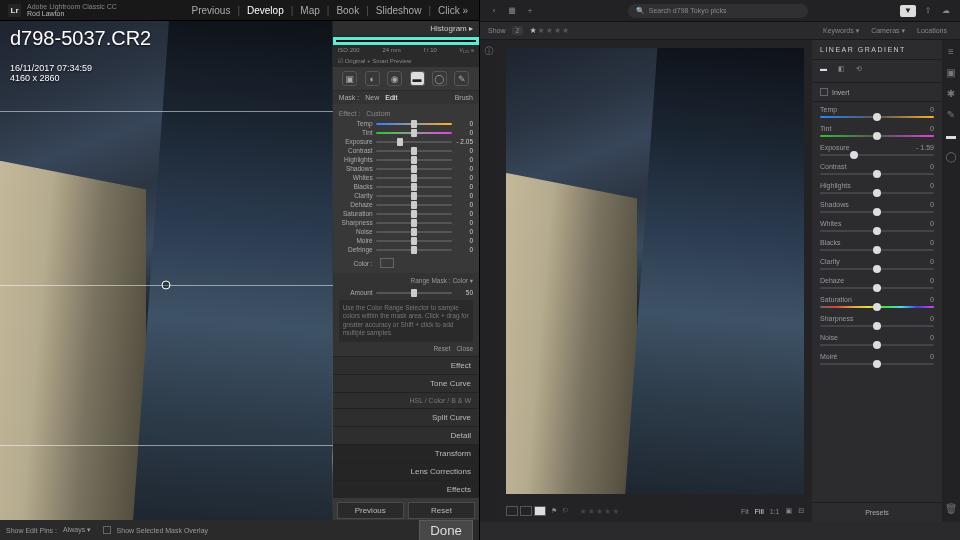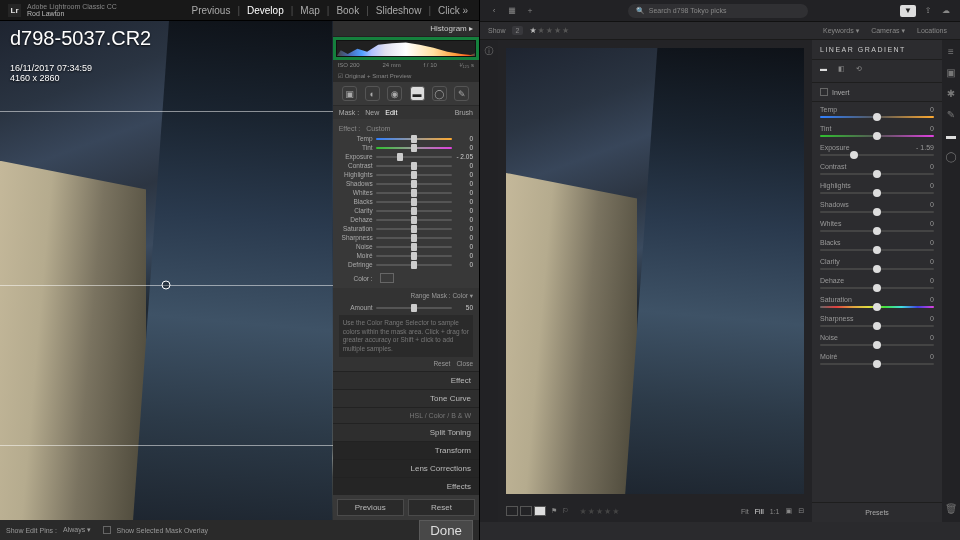--- a/index.html
+++ b/index.html
@@ -24,21 +24,21 @@
 .lrc-meta .fn{font-size:20px;font-weight:300}
 .lrc-meta .dt{font-size:9px;margin-top:13px}
 .lrc-meta .dim{font-size:9px}
 .photo{position:absolute;inset:0;background:linear-gradient(160deg,#1e2430 0%,#2a3442 15%,#38465a 25%,#2c3542 35%,#3a4a5e 45%,#1f2832 55%,#2e3a49 65%,#4a5258 75%,#5c5e58 82%,#888270 88%,#fff8e0 90%,#6b6450 93%,#3a3830 100%)}
 .photo::before{content:"";position:absolute;left:0;top:28%;width:44%;height:72%;background:linear-gradient(95deg,#c4b89a 0%,#b5ab8e 30%,#7a7360 60%,#4a4638 100%);clip-path:polygon(0 0,100% 8%,100% 100%,0 100%)}
 .photo::after{content:"";position:absolute;right:0;top:0;width:60%;height:100%;background:linear-gradient(185deg,#0e1218 0%,#1a2430 20%,#2a3a4e 40%,#3e5266 60%,#2c3a48 80%,#1e2630 100%);clip-path:polygon(18% 0,100% 0,100% 100%,0 100%)}
 .grad-line{position:absolute;left:0;right:0;height:1px;background:rgba(255,255,255,.5);z-index:5}
 .gl1{top:18%}.gl2{top:53%}.gl3{top:85%}
 .grad-pin{position:absolute;left:50%;top:53%;width:9px;height:9px;border:1.5px solid #fff;border-radius:50%;background:rgba(0,0,0,.3);transform:translate(-50%,-50%);z-index:6}
 
-.lrc-panel{width:154px;background:#15803d;display:flex;flex-direction:column;overflow:hidden;font-size:7px}
+.lrc-panel{width:154px;background:#5eead4;display:flex;flex-direction:column;overflow:hidden;font-size:7px}
 .histo-hdr{background:#2e2e2e;padding:3px 6px;text-align:right;color:#ccc;font-size:8px;border-bottom:1px solid #222}
 .histo{height:56px;background:#202020;position:relative;margin:3px;border:1px solid #111}
 .histo-curve{position:absolute;inset:0;background:linear-gradient(to right,#444 0%,#4a70c0 10%,#50a0ff 18%,#b0c0ff 25%,#e0e0f0 35%,#fff 50%,#ffe0a0 70%,#ffa040 85%,#ff6020 95%,#444 100%);clip-path:polygon(0 100%,3% 60%,8% 85%,15% 50%,22% 70%,30% 25%,40% 15%,50% 10%,60% 25%,70% 45%,80% 70%,90% 85%,97% 92%,100% 80%,100% 100%)}
 .histo-info{display:flex;justify-content:space-between;padding:2px 5px;font-size:6px;color:#888;background:#2a2a2a}
 .histo-sub{font-size:6px;padding:2px 5px;color:#888;background:#2a2a2a}
 
 .tool-row{display:flex;justify-content:space-around;padding:4px 6px;background:#383838;border-top:1px solid #2a2a2a;border-bottom:1px solid #2a2a2a}
 .tool{width:15px;height:15px;border:1px solid #555;border-radius:3px;display:flex;align-items:center;justify-content:center;color:#aaa;font-size:9px;cursor:pointer}
 .tool.active{background:#ddd;color:#222}
 
@@ -320,21 +320,22 @@
         <div class="range-btns">
           <span>Reset</span>
           <span>Close</span>
         </div>
       </div>
 
       <div id="lrc-sections">
           <div class="panel-sec">Effect</div>
           <div class="panel-sec">Tone Curve</div>
           <div class="panel-sec sub">HSL  /  Color  /  B &amp; W</div>
-          <div class="panel-sec">Split Toning</div>
+          <div class="panel-sec">Split Curve</div>
+          <div class="panel-sec">Detail</div>
           <div class="panel-sec dark">Transform</div>
           <div class="panel-sec dark">Lens Corrections</div>
           <div class="panel-sec dark">Effects</div>
         </div>
 
       <div class="panel-btns">
         <button>Previous</button>
         <button>Reset</button>
       </div>
     </div>

